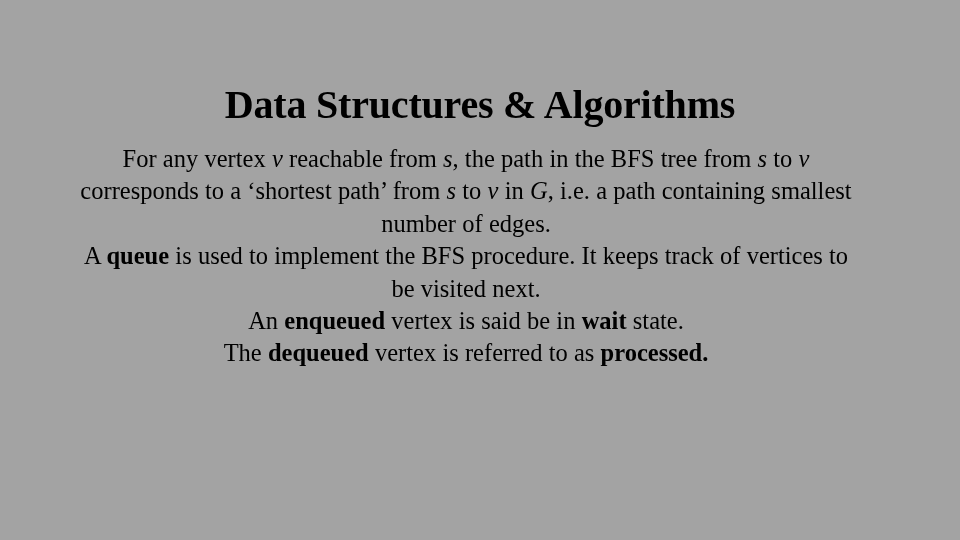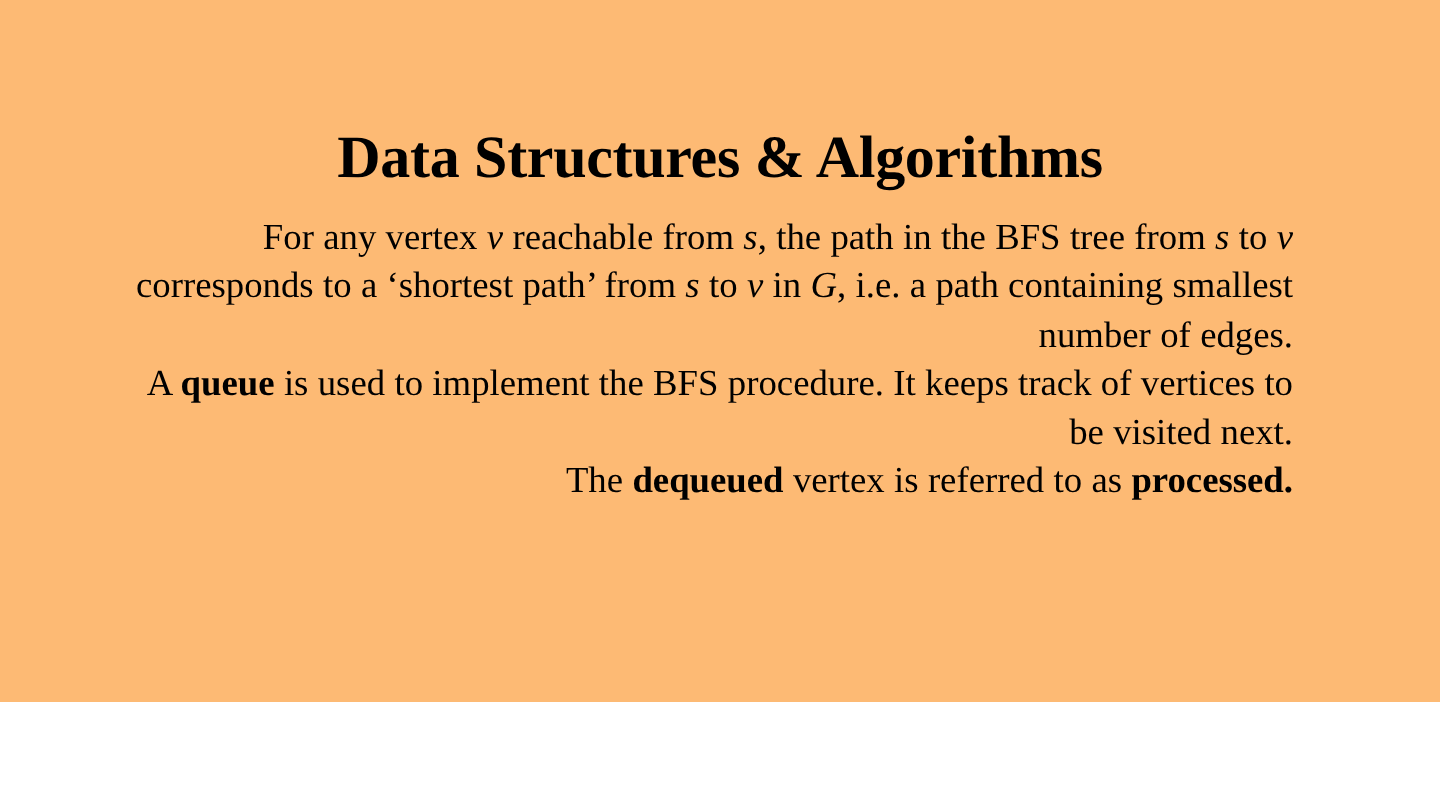--- a/index.html
+++ b/index.html
@@ -10,22 +10,22 @@
     width: 960px;
     height: 540px;
     background: #ffffff;
     font-family: "Liberation Serif", "DejaVu Serif", serif;
     color: #000000;
     overflow: hidden;
   }
   .slide {
     position: relative;
     width: 960px;
-    height: 468px;
-    background: #fdba74;
+    height: 540px;
+    background: #a3a3a3;
   }
   .slide-title {
     position: absolute;
     top: 56px;
     left: 0;
     width: 960px;
     text-align: center;
     font-size: 40px;
     font-weight: bold;
     letter-spacing: -0.2px;
@@ -34,21 +34,21 @@
   }
   .body-block {
     position: absolute;
     top: 143px;
     left: 70px;
     width: 792px;
   }
   .para {
     font-size: 24.5px;
     line-height: 32.4px;
-    text-align: right;
+    text-align: center;
     margin: 0;
     color: #000000;
     word-spacing: 0.1px;
   }
   .para i,
   .para .it {
     font-style: italic;
   }
   .para b,
   .para .bd {
@@ -59,16 +59,17 @@
 </head>
 <body>
 
 <div class="slide">
 
   <h1 class="slide-title">Data Structures &amp; Algorithms</h1>
 
   <div class="body-block">
     <p class="para"><span>For any vertex </span><i>v</i><span> reachable from </span><i>s</i><span>, the path in the BFS tree from </span><i>s</i><span> to </span><i>v</i><span> corresponds to a ‘shortest path’ from </span><i>s</i><span> to </span><i>v</i><span> in </span><i>G</i><span>, i.e. a path containing smallest number of edges.</span></p>
     <p class="para"><span>A </span><b>queue</b><span> is used to implement the BFS procedure. It keeps track of vertices to be visited next.</span></p>
+    <p class="para"><span>An </span><b>enqueued</b><span> vertex is said be in </span><b>wait</b><span> state.</span></p>
     <p class="para"><span>The </span><b>dequeued</b><span> vertex is referred to as </span><b>processed.</b></p>
   </div>
 
 </div>
 
 </body></html>

